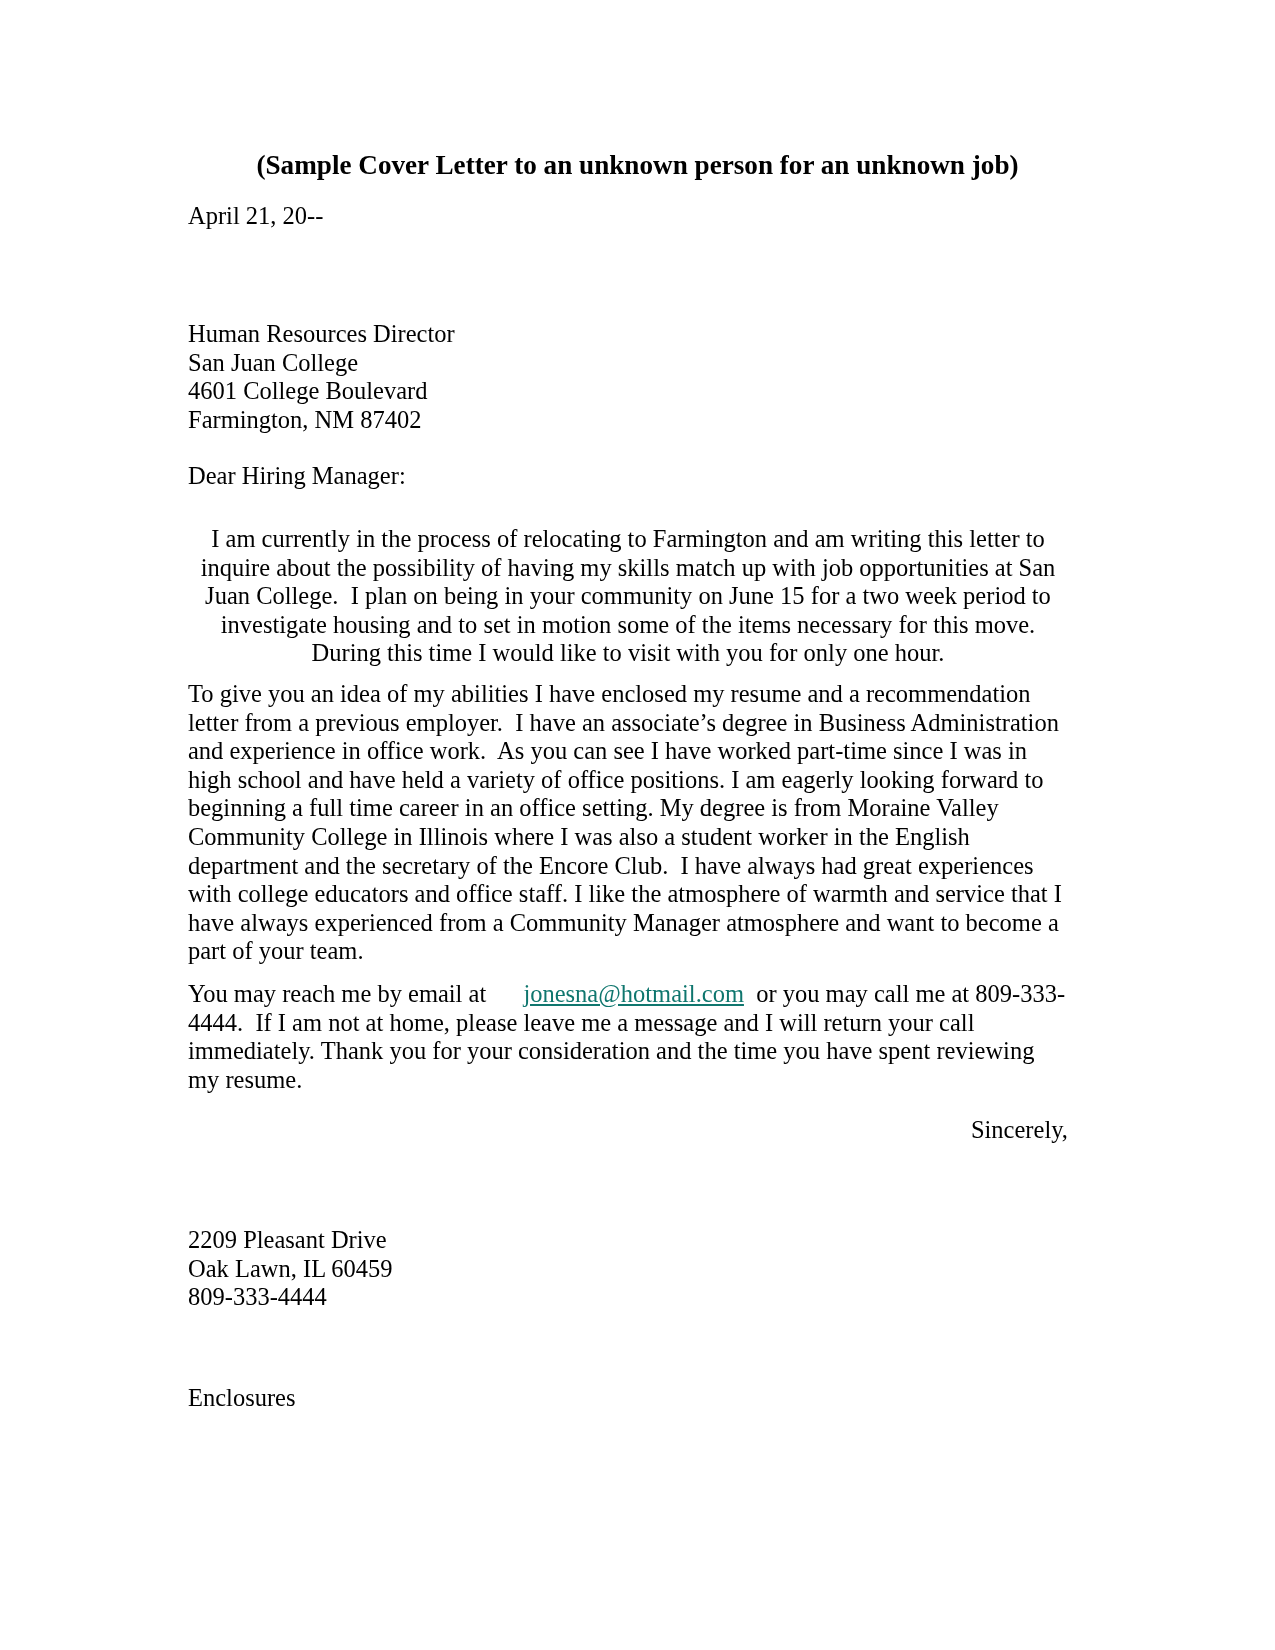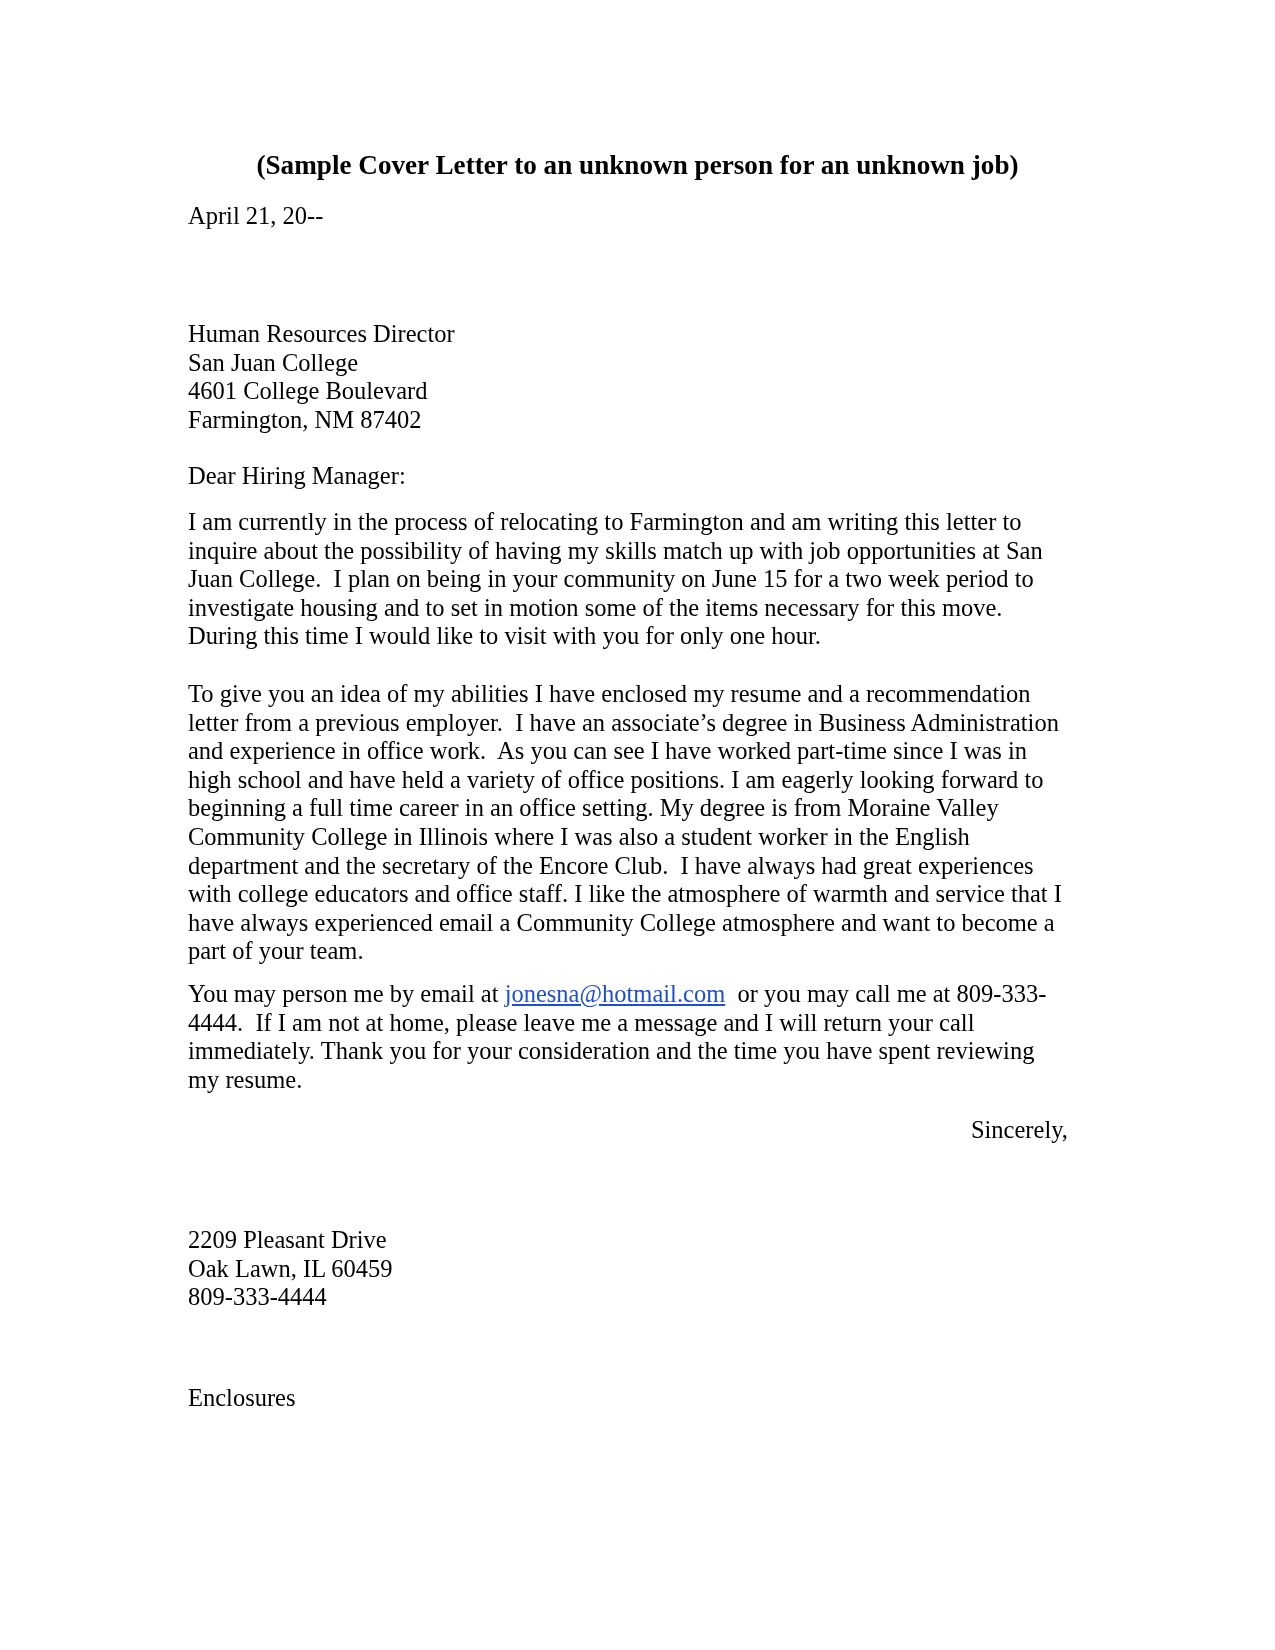--- a/index.html
+++ b/index.html
@@ -13,27 +13,27 @@
     .title {
       position: absolute; top: 148px; left: 0; width: 1275px;
       text-align: center; font-weight: bold; font-size: 28px; line-height: 34px;
       transform: scaleX(0.97);
     }
     .block { position: absolute; left: 188px; width: 880px; }
     .line { display: block; white-space: pre; }
     .date { top: 202px; }
     .recipient { top: 320px; }
     .salutation { top: 462px; }
-    .para1 { top: 508px; }
+    .para1 { top: 525px; text-align: center; }
     .para2 { top: 680px; }
     .para3 { top: 980px; }
     .closing { top: 1116px; text-align: right; }
     .sender { top: 1226px; }
     .enclosures { top: 1384px; }
-    a.email { color: #1d4ed8; text-decoration: underline; }
+    a.email { color: #0f766e; text-decoration: underline; margin-left: 31px; }
   </style>
 </head>
 <body>
 
 <div class="page">
 
   <div class="title">(Sample Cover Letter to an unknown person for an unknown job)</div>
 
   <div class="block date">April 21, 20--</div>
 
@@ -56,26 +56,26 @@
 
   <div class="block para2">
     <span class="line">To give you an idea of my abilities I have enclosed my resume and a recommendation</span>
     <span class="line">letter from a previous employer.  I have an associate’s degree in Business Administration</span>
     <span class="line">and experience in office work.  As you can see I have worked part-time since I was in</span>
     <span class="line">high school and have held a variety of office positions. I am eagerly looking forward to</span>
     <span class="line">beginning a full time career in an office setting. My degree is from Moraine Valley</span>
     <span class="line">Community College in Illinois where I was also a student worker in the English</span>
     <span class="line">department and the secretary of the Encore Club.  I have always had great experiences</span>
     <span class="line">with college educators and office staff. I like the atmosphere of warmth and service that I</span>
-    <span class="line">have always experienced email a Community College atmosphere and want to become a</span>
+    <span class="line">have always experienced from a Community Manager atmosphere and want to become a</span>
     <span class="line">part of your team.</span>
   </div>
 
   <div class="block para3">
-    <span class="line"><span>You may person me by email at </span><a class="email" href="#">jonesna@hotmail.com</a><span>  or you may call me at 809-333-</span></span>
+    <span class="line"><span>You may reach me by email at </span><a class="email" href="#">jonesna@hotmail.com</a><span>  or you may call me at 809-333-</span></span>
     <span class="line">4444.  If I am not at home, please leave me a message and I will return your call</span>
     <span class="line">immediately. Thank you for your consideration and the time you have spent reviewing</span>
     <span class="line">my resume.</span>
   </div>
 
   <div class="block closing">Sincerely,</div>
 
   <div class="block sender">
     <span class="line">2209 Pleasant Drive</span>
     <span class="line">Oak Lawn, IL 60459</span>

